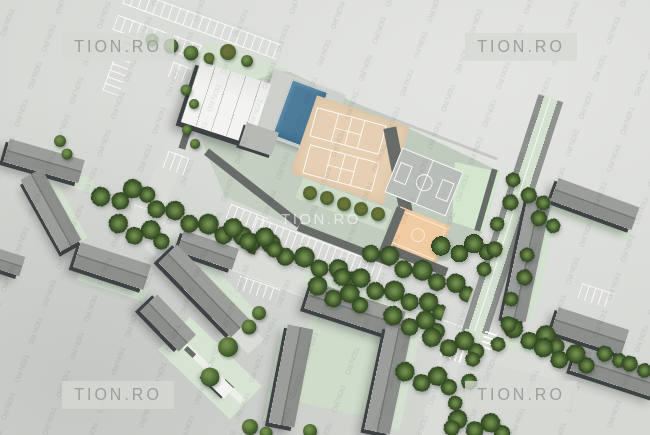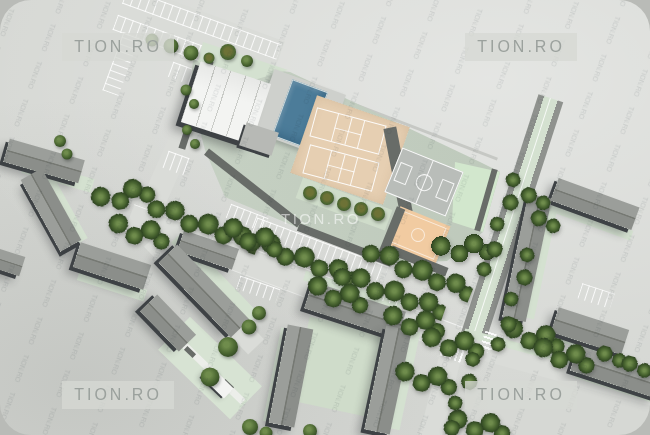--- a/index.html
+++ b/index.html
@@ -3,21 +3,20 @@
 <meta charset="utf-8">
 <style>
   html,body{margin:0;padding:0;background:#b9bbb7;}
   .canvas{
     position:relative;width:650px;height:435px;overflow:hidden;
     font-family:"Liberation Sans",sans-serif;
     background:
       radial-gradient(900px 520px at 75% 18%, rgba(255,255,255,.35) 0%, rgba(255,255,255,0) 60%),
       radial-gradient(760px 520px at 12% 88%, rgba(90,95,90,.14) 0%, rgba(90,95,90,0) 55%),
       var(--bg);
-    border-radius: 31px;
   }
   .abs{position:absolute;transform:translate(-50%,-50%) rotate(var(--r,0deg));}
   .layer{position:absolute;inset:0;}
 
   
   .road{background:var(--road);}
   .roadA{border-top:1px solid rgba(255,255,255,.65);border-bottom:1px solid rgba(255,255,255,.35);}
   .roadB{background:linear-gradient(90deg,var(--road-dark) 0 6px,var(--lawn) 6px 20px,var(--road-dark) 20px 26px);}
   .roadB::after{content:"";position:absolute;left:12px;top:0;bottom:0;width:1px;background:rgba(255,255,255,.8);}
   .sidewalk{background:var(--sidewalk);}

